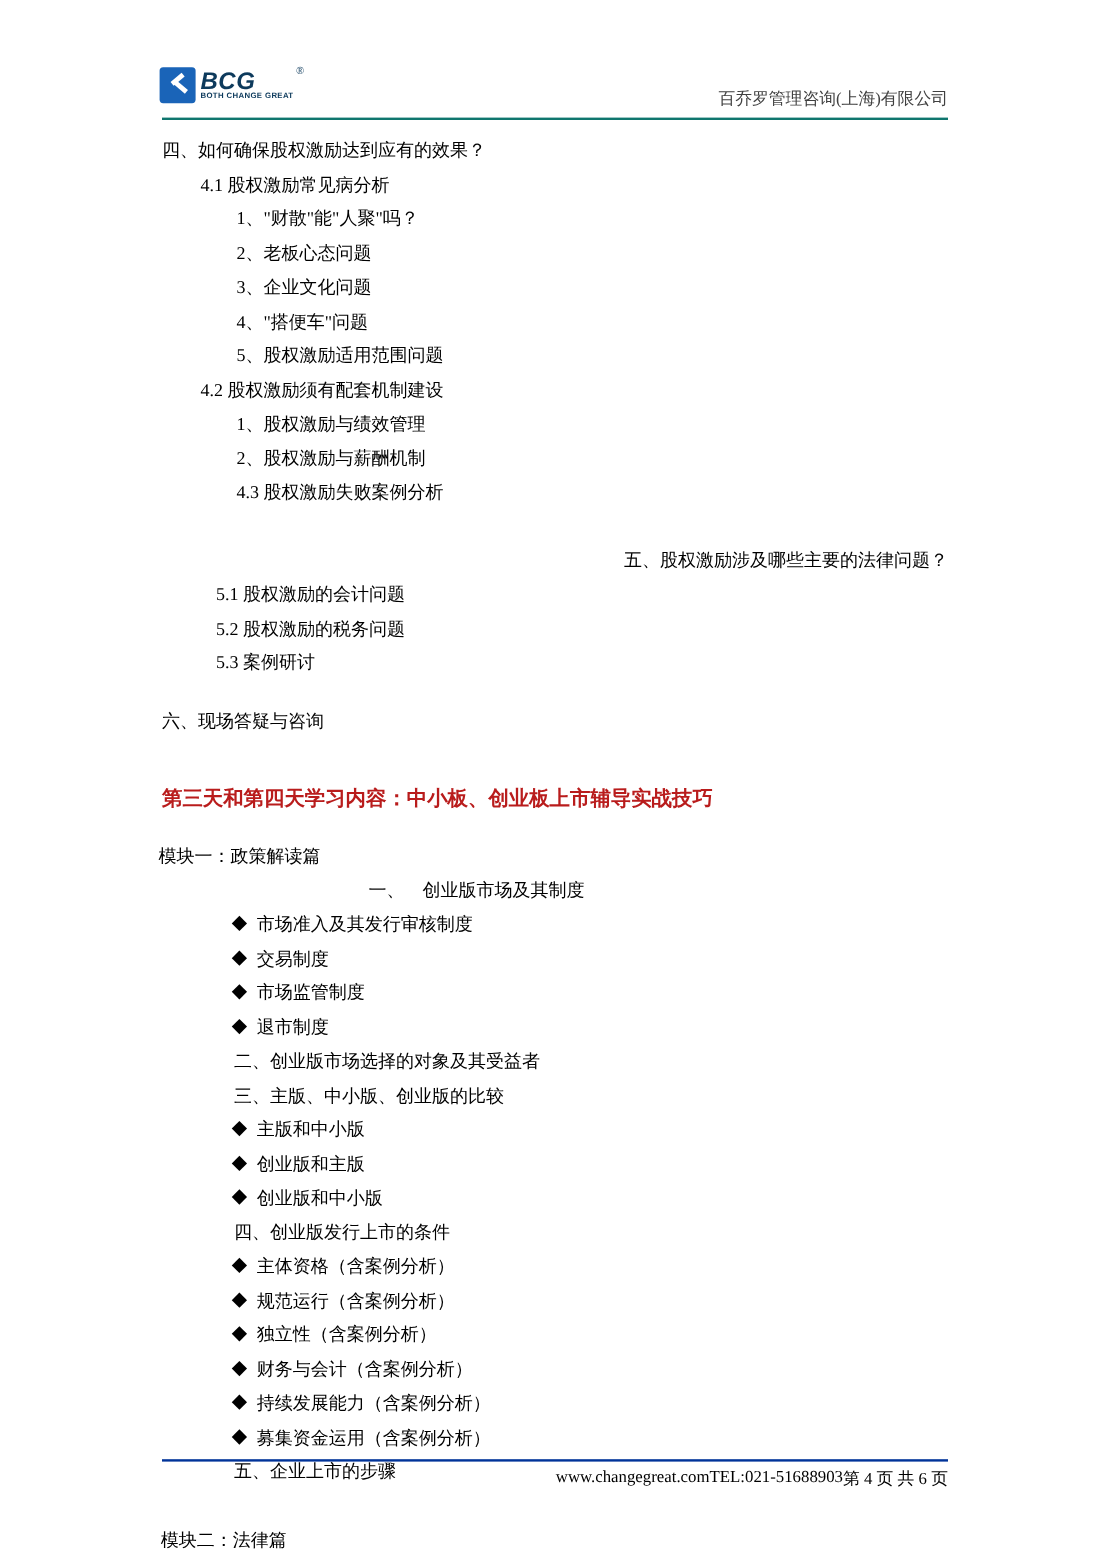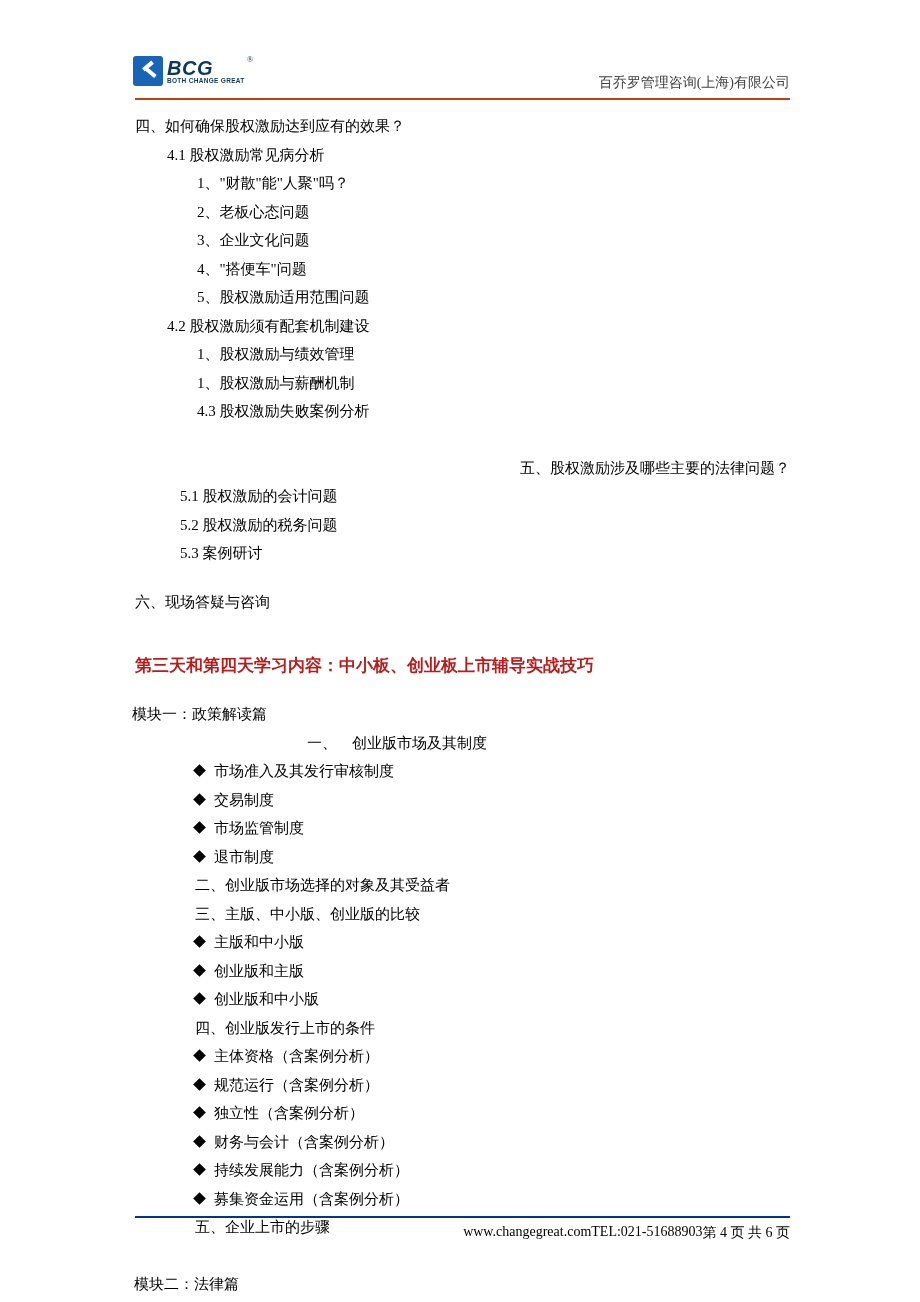--- a/index.html
+++ b/index.html
@@ -11,21 +11,21 @@
       font-size: 15px;
       color: #000;
       position: relative;
     }
     .page {
       padding: 60px 130px 0 135px;
     }
     .header {
       position: relative;
       height: 40px;
-      border-bottom: 2px solid #c2410c;
+      border-bottom: 2px solid #0f766e;
       margin-bottom: 10px;
     }
     .logo {
       position: absolute;
       left: -2px;
       top: -4px;
       display: flex;
       align-items: center;
       gap: 4px;
     }
@@ -156,21 +156,21 @@
   <div class="content">
     <div class="l0">四、如何确保股权激励达到应有的效果？</div>
     <div class="l1">4.1 股权激励常见病分析</div>
     <div class="l2">1、"财散"能"人聚"吗？</div>
     <div class="l2">2、老板心态问题</div>
     <div class="l2">3、企业文化问题</div>
     <div class="l2">4、"搭便车"问题</div>
     <div class="l2">5、股权激励适用范围问题</div>
     <div class="l1">4.2 股权激励须有配套机制建设</div>
     <div class="l2">1、股权激励与绩效管理</div>
-    <div class="l2">1、股权激励与薪酬机制</div>
+    <div class="l2">2、股权激励与薪酬机制</div>
     <div class="l2">4.3 股权激励失败案例分析</div>
 
     <div class="l0 sp-top">五、股权激励涉及哪些主要的法律问题？</div>
     <div class="l1b">5.1 股权激励的会计问题</div>
     <div class="l1b">5.2 股权激励的税务问题</div>
     <div class="l1b">5.3 案例研讨</div>
 
     <div class="l0" style="margin-top:20px;">六、现场答疑与咨询</div>
 
     <div class="blue-title">第三天和第四天学习内容：中小板、创业板上市辅导实战技巧</div>

